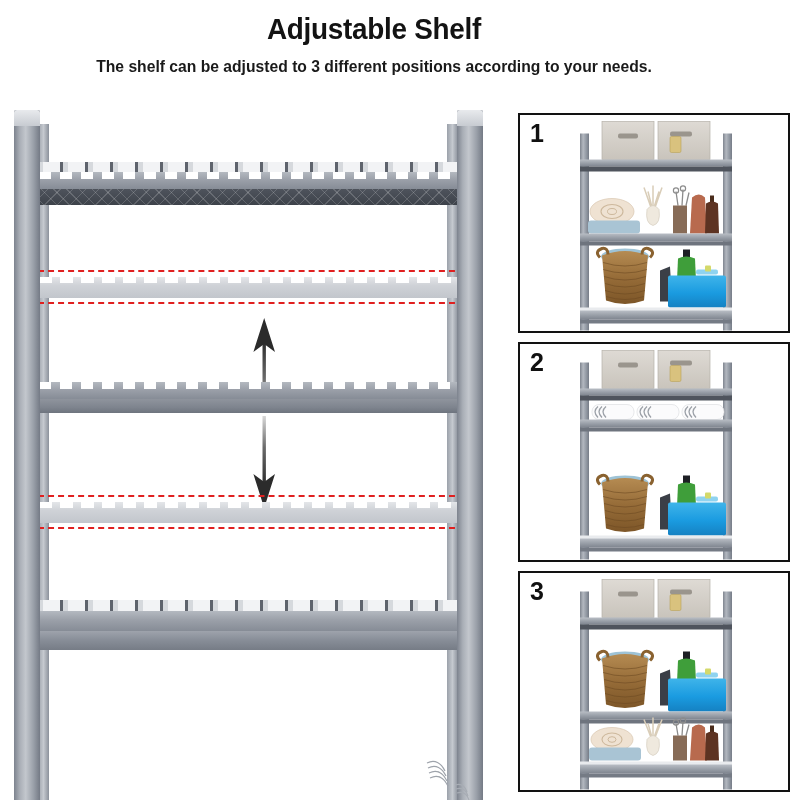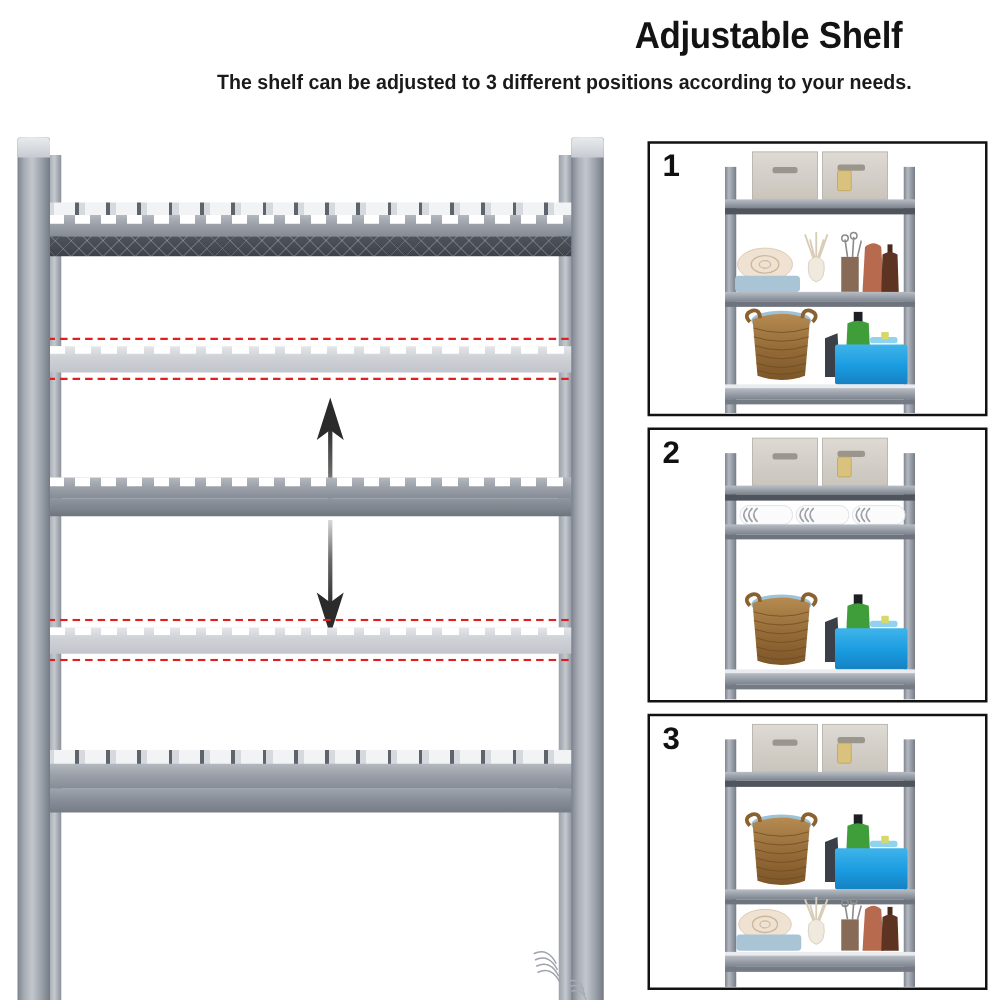--- a/index.html
+++ b/index.html
@@ -1,20 +1,20 @@
 <!DOCTYPE html>
 <html><head>
 <meta charset="utf-8">
 <style>
   * { margin:0; padding:0; box-sizing:border-box; }
   html,body { width:800px; height:800px; background:#ffffff; overflow:hidden; }
   body { font-family:"Liberation Sans", sans-serif; position:relative; }
 
   
-  #header { position:absolute; left:0; top:0; width:748px; height:96px; text-align:right; }
+  #header { position:absolute; left:0; top:0; width:748px; height:96px; text-align:center; }
   #title {
     font-size:30px; font-weight:bold; color:#131313;
     letter-spacing:-0.3px; line-height:1; margin-top:14px;
     transform:scaleX(0.93); transform-origin:center;
   }
   #subtitle {
     font-size:16.5px; font-weight:600; color:#1a1a1a;
     line-height:1; margin-top:14px;
     transform:scaleX(0.95); transform-origin:center;
   }

